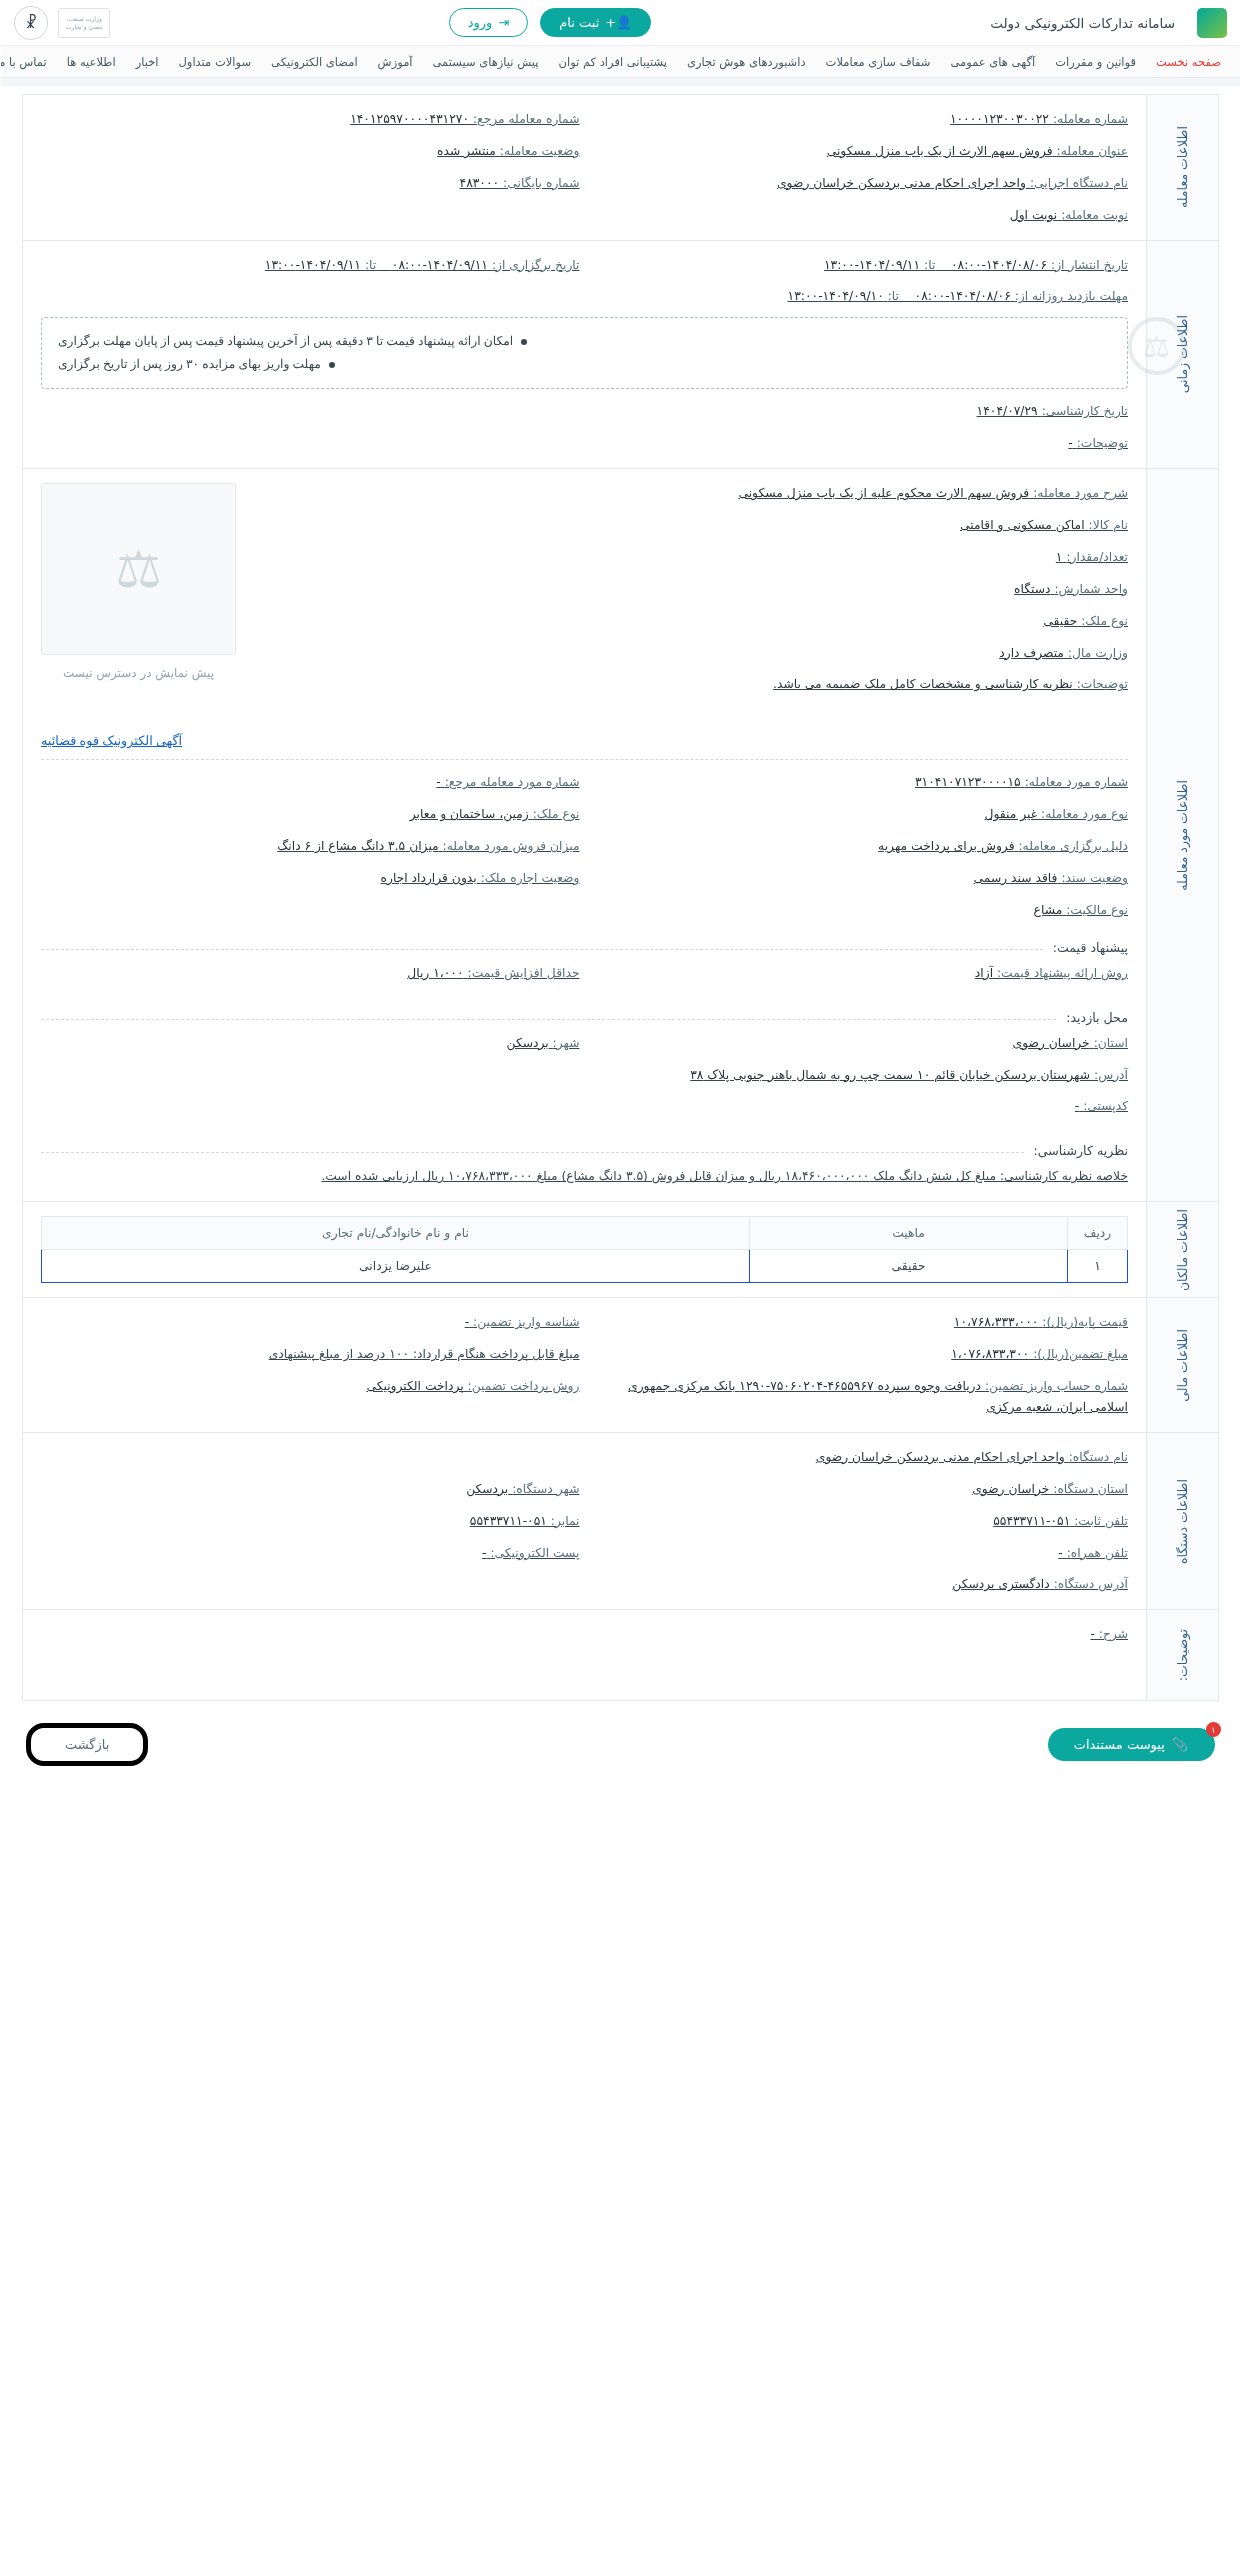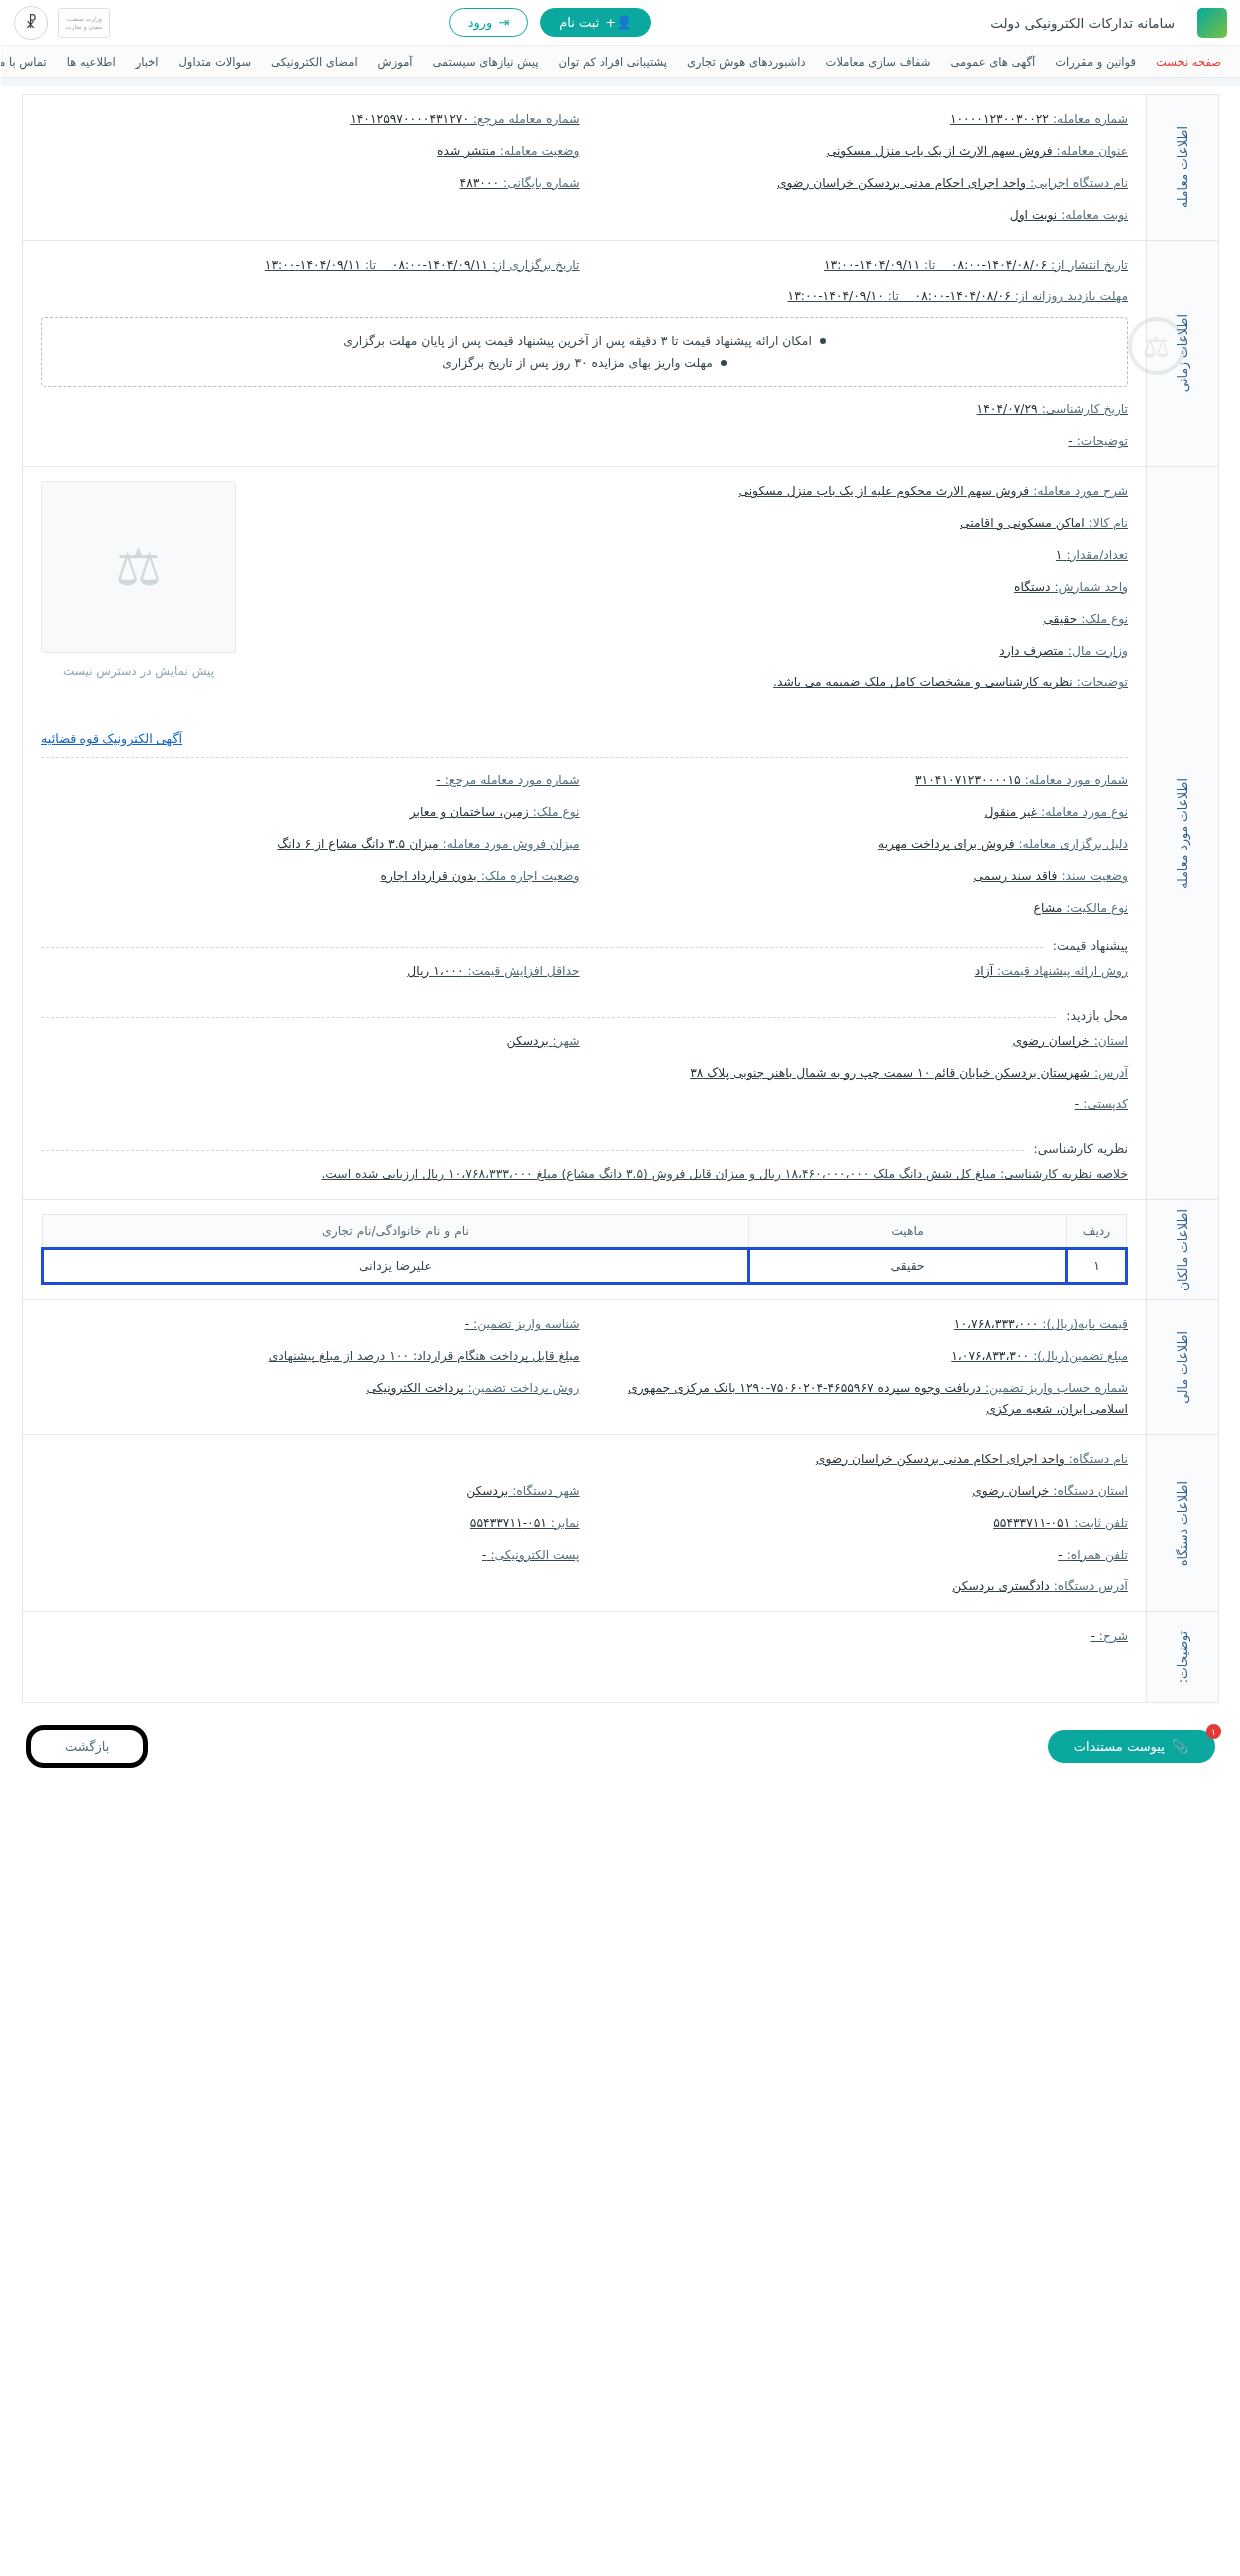--- a/index.html
+++ b/index.html
@@ -120,21 +120,21 @@
   
   .notice {
     border: 1px dashed #b0bec5;
     border-radius: 4px;
     padding: 12px 16px;
     margin: 10px 0 12px 0;
     font-size: 12.3px;
     color: #37474f;
   }
   .notice ul { margin: 0; padding: 0; list-style: none; }
-  .notice li { padding: 4px 0; display:flex; align-items:center; gap:8px; justify-content:center;}
+  .notice li { padding: 4px 0; display:flex; align-items:center; gap:8px; justify-content:flex-end;font-family:Liberation Serif, serif;}
   .bullet { width: 6px; height: 6px; border-radius: 50%; background:#37474f; flex:0 0 6px; }
 
   
   .preview-area {
     display: flex;
     gap: 20px;
     align-items: flex-start;
     justify-content: space-between;
   }
   .preview-box {
@@ -201,21 +201,21 @@
     color: #37474f;
   }
   table.tbl th {
     background: #fafbfc;
     border: 1px solid #e3e8ec;
     font-weight: normal;
     padding: 9px 8px;
     color:#546e7a;
   }
   table.tbl td {
-    border: 3px solid #1d4ed8;
+    border: 1px solid #1d4ed8;
     padding: 9px 8px;
     text-align: center;
   }
 
   
   .footer {
     display:flex;
     align-items:center;
     justify-content: space-between;
     width: 1197px;

